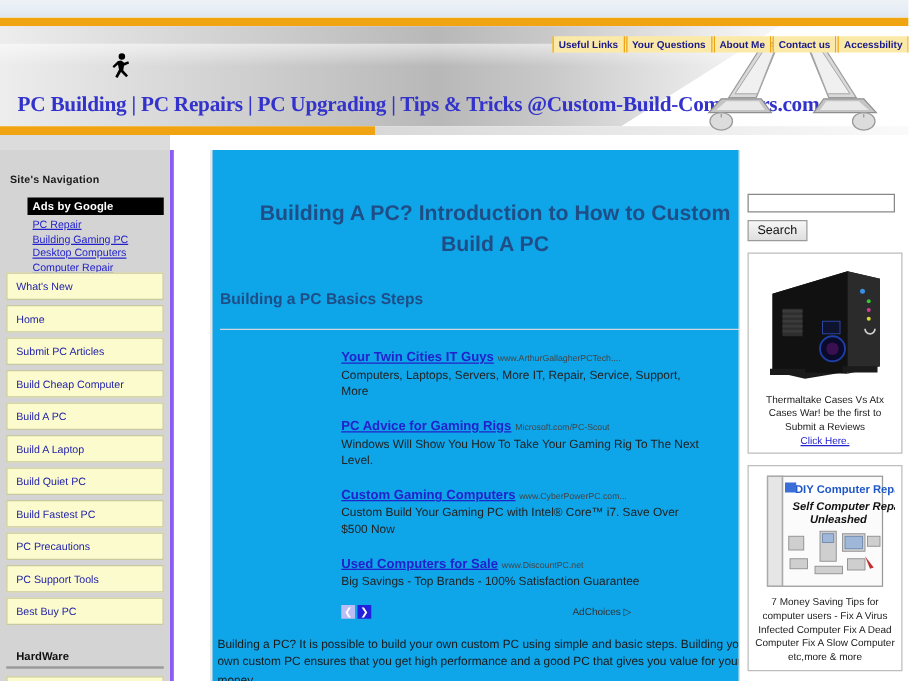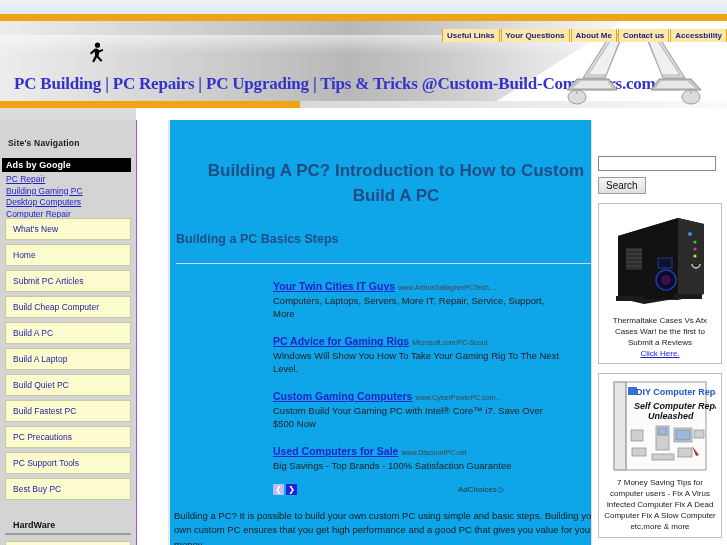--- a/index.html
+++ b/index.html
@@ -102,36 +102,36 @@
   }
 
   
   .laptops { position: absolute; right: 8px; top: 16px; }
 
   
   .left-col {
     position: absolute; left: 0; top: 120px;
     width: 136px; height: 425px;
     background: #d4d4d4;
-    border-right: 1px solid #8b5cf6;
+    border-right: 3px solid #8b5cf6;
   }
   .left-col-top-shade {
     position: absolute; left: 0; top: 108px;
     width: 136px; height: 12px;
     background: #dcdcdc;
   }
   .sidebar-title {
     font-size: 8.5px;
     font-weight: bold;
     color: #1a1a1a;
     padding: 18px 0 0 8px;
     letter-spacing: 0.2px;
   }
 
-  .ads-box { margin: 10px 5px 0 2px; }
+  .ads-box { margin: 10px 5px 0 22px; }
   .ads-hdr {
     background: #000000;
     color: #ffffff;
     font-size: 9px;
     font-weight: bold;
     padding: 2px 0 2px 4px;
     letter-spacing: 0.1px;
   }
   .ads-links { padding: 2px 0 0 4px; }
   .ads-links a {

